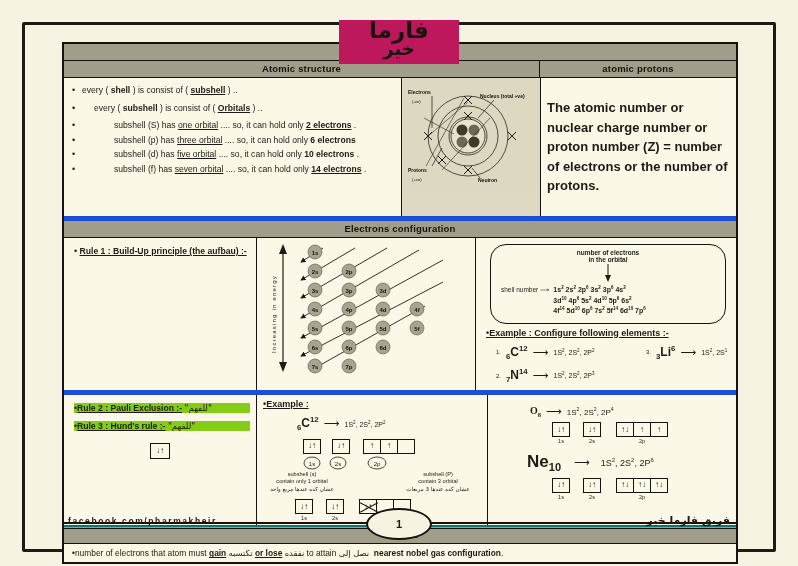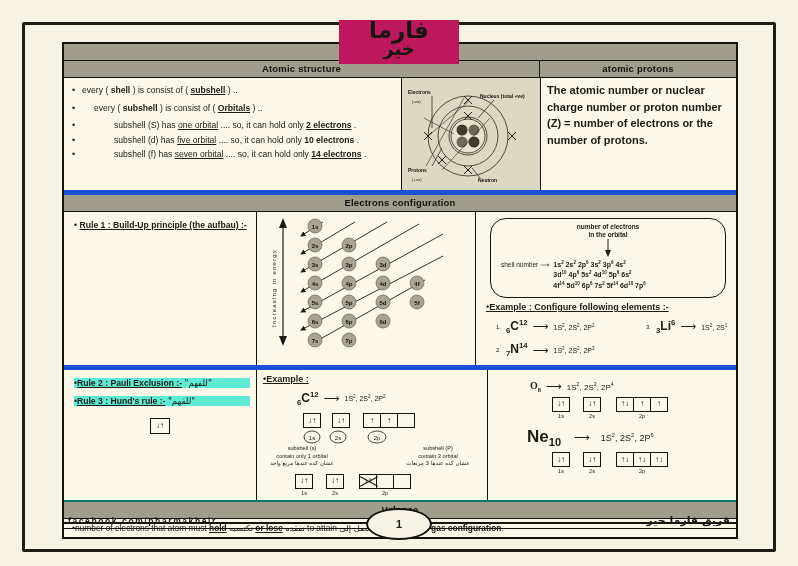--- a/index.html
+++ b/index.html
@@ -57,21 +57,21 @@
   .bu{font-weight:bold;text-decoration:underline;}
 
   
   .atombox{width:138px;position:relative;background:#ddd9c2;}
   .atom-svg{display:block;}
   .alab{font-family:"Liberation Sans",sans-serif;font-size:5px;font-weight:bold;fill:#15130d;}
   .alab.sm{font-size:4.2px;font-weight:normal;}
 
   
   .anum{flex:1;}
-  .anum .txt{font-size:11px;font-weight:bold;line-height:1.5;padding:4px 6px;}
+  .anum .txt{font-size:13px;font-weight:bold;line-height:1.5;padding:20px 6px;}
 
   
   .aufbau-wrap{position:relative;width:182px;}
   .energy-label{
     position:absolute;left:-24px;top:50%;transform:translateY(-50%) rotate(-90deg);
     font-size:6px;letter-spacing:1.2px;white-space:nowrap;
   }
   .orb{font-size:6px;font-weight:bold;fill:#15130d;}
 
   
@@ -95,21 +95,21 @@
   
   .obset{display:flex;gap:3px;align-items:flex-start;}
   .obx{border:1px solid #15130d;height:13px;min-width:16px;display:flex;align-items:center;justify-content:center;font-size:8px;line-height:1;background:#fbf8e8;}
   .obgrp{display:flex;}
   .obgrp .obx{border-right:none;}
   .obgrp .obx:last-child{border-right:1px solid #15130d;}
   .oblab{font-size:5.5px;text-align:center;margin-top:1px;}
   .obcol{display:flex;flex-direction:column;align-items:center;}
 
   
-  .hl{background:#5eead4;}
+  .hl{background:#84cc16;}
   .rule{font-size:8.6px;margin:4px 0 0 4px;}
   .rule .lbl{font-weight:bold;text-decoration:underline;}
   .ar{font-family:"DejaVu Sans",sans-serif;direction:rtl;unicode-bidi:embed;}
 
   
   .val{font-size:8.4px;padding:4px 8px;}
 
   
   .footer{position:absolute;left:62px;right:62px;bottom:28px;height:30px;}
   .fline{position:absolute;left:0;right:0;top:14px;border-top:2px solid #15130d;}
@@ -170,20 +170,26 @@
             <span>) is consist of (</span>
             <span class="bu">Orbitals</span>
             <span>) ..</span>
           </li>
           <li style="padding-left:44px;margin-top:6px;">
             <span>subshell (S) has</span>
             <span class="u">one orbital</span>
             <span>.... so, it can hold only</span>
             <span class="bu">2 electrons</span>
             <span>.</span>
+          </li>
+          <li style="padding-left:44px;">
+            <span>subshell (p) has</span>
+            <span class="u">three orbital</span>
+            <span>.... so, it can hold only</span>
+            <span class="bld">6 electrons</span>
           </li>
           <li style="padding-left:44px;">
             <span>subshell (d) has</span>
             <span class="u">five orbital</span>
             <span>.... so, it can hold only</span>
             <span class="bld">10 electrons</span>
             <span>.</span>
           </li>
           <li style="padding-left:44px;">
             <span>subshell (f) has</span>
@@ -535,21 +541,21 @@
             </div>
             <div class="oblab">2p</div>
           </div>
         </div>
       </div>
     </div>
 
     <div class="bar sub hdiv" style="border-top:2px solid #0f766e;">Valence</div>
     <div class="val">
       •<span>number of electrons that atom must</span>
-      <span class="bu">hold</span>
+      <span class="bu">gain</span>
       <span class="ar">تكتسبه</span>
       <span class="bu">or lose</span>
       <span class="ar">نفقده</span>
       <span>to attain</span>
       <span class="ar">نصل إلى</span>
       &nbsp;<span class="bld">nearest nobel gas configuration</span><span>.</span>
     </div>
 
   </div>
 

